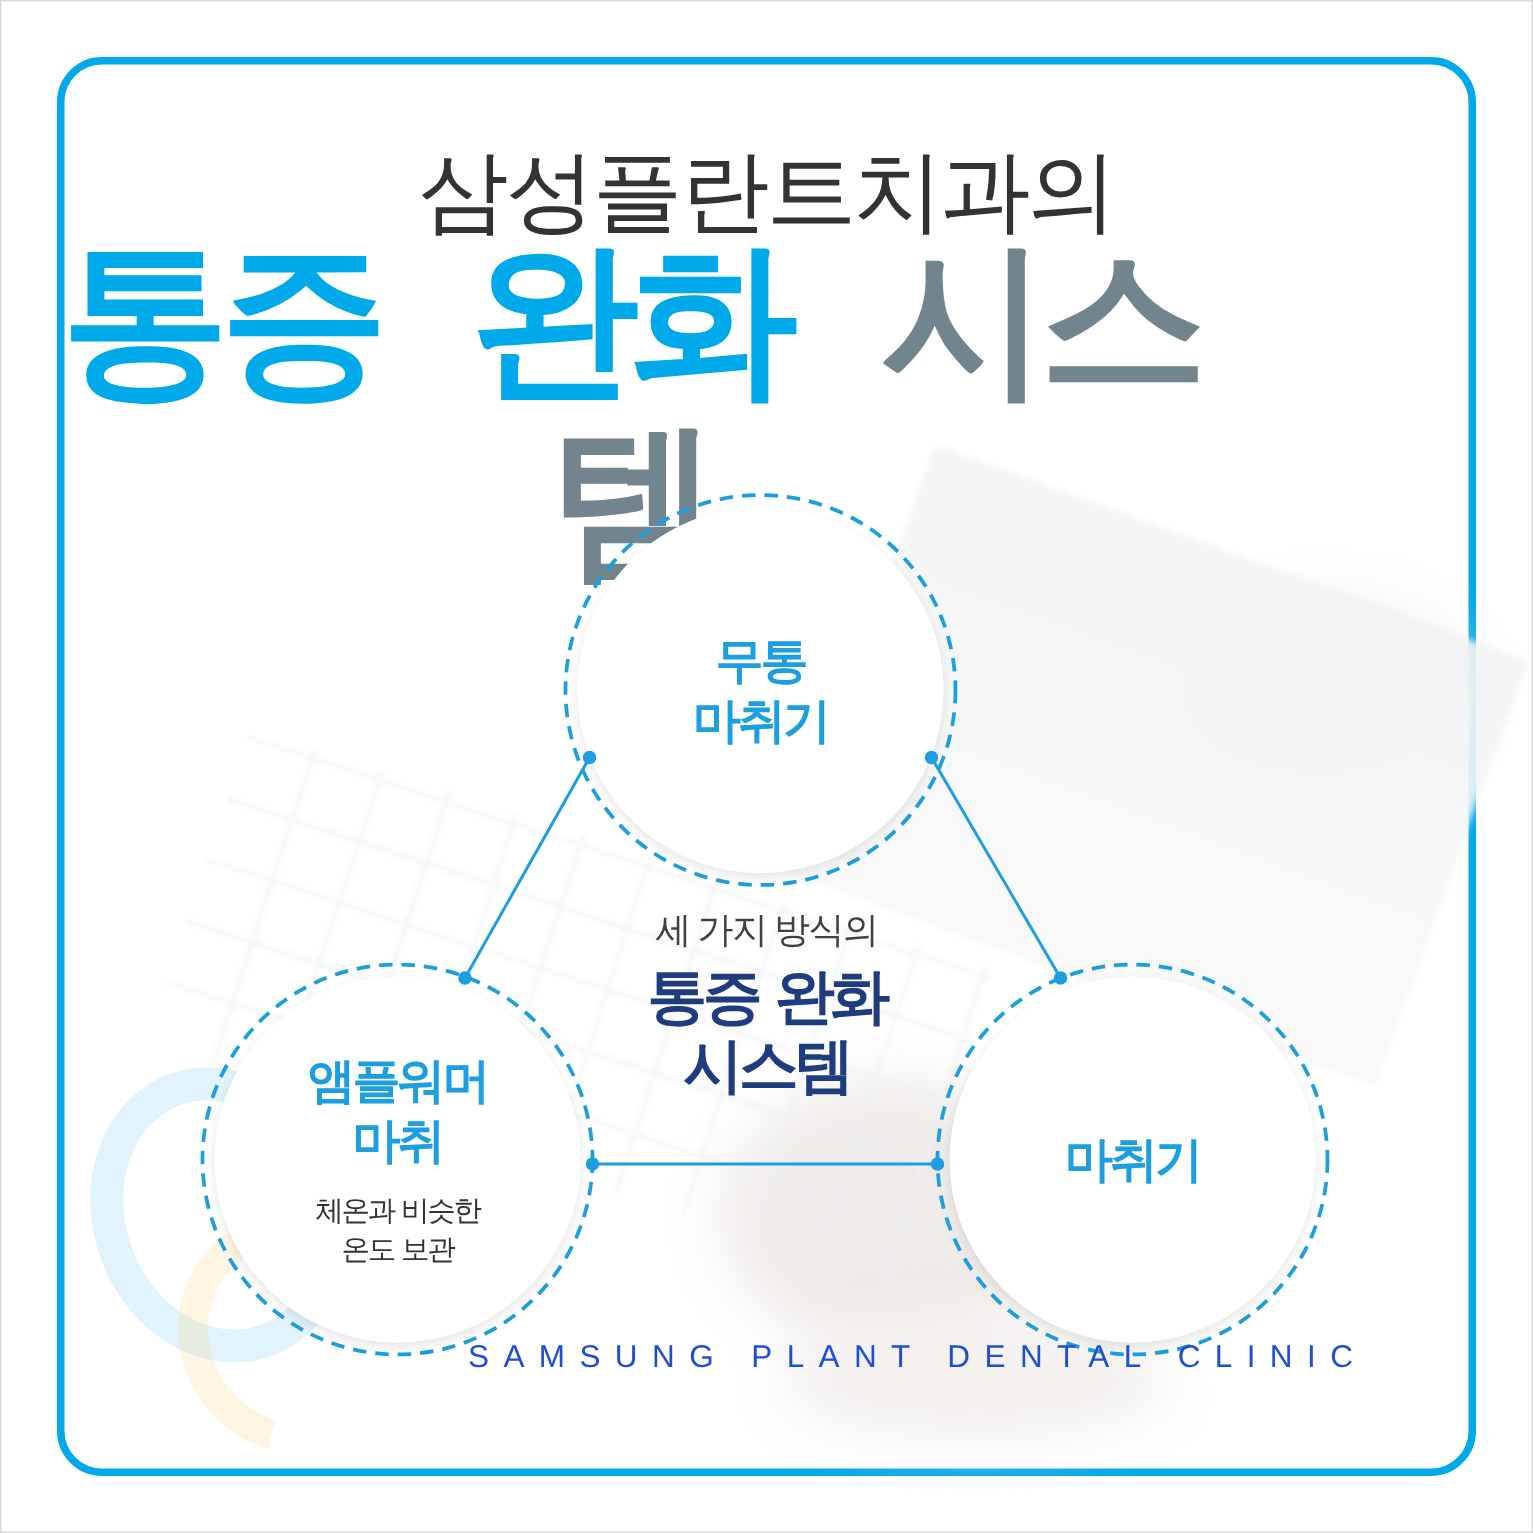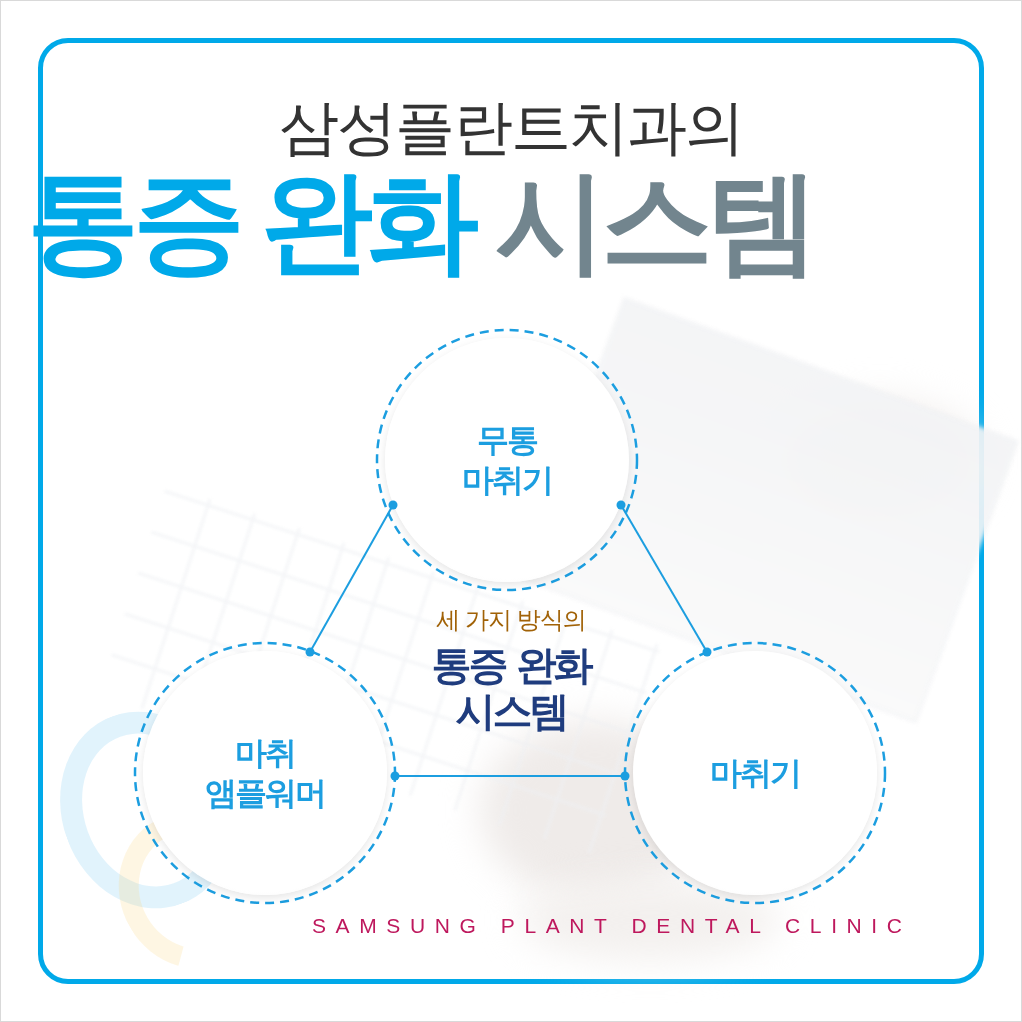--- a/index.html
+++ b/index.html
@@ -43,21 +43,21 @@
     border-right-color: transparent; border-bottom-color: transparent; transform: rotate(-30deg);
   }
 
   .subtitle {
     position: absolute; left: 0; width: 1022px; top: 88px; text-align: center;
     font-family: "DejaVu Serif", "Liberation Serif", serif;
     font-size: 60px; color: #333333; letter-spacing: -2px; font-weight: normal;
   }
   .headline {
     position: absolute; left: 0; width: 840px; top: 162px; text-align: center;
-    font-family: Liberation Serif, serif;
+    font-family: Liberation Mono, monospace;
     font-size: 112px; font-weight: 900; letter-spacing: -6px; line-height: 120px;
   }
   .headline .blue { color: #00a9e9; }
   .headline .gray { color: #72858e; }
 
   svg.connectors { position: absolute; left: 0; top: 0; width: 1022px; height: 1022px; pointer-events: none; }
 
   .circle {
     position: absolute; width: 244px; height: 244px; border-radius: 50%;
     background: radial-gradient(circle at 50% 45%, #ffffff 0%, #ffffff 72%, #f3f3f3 92%, #e8e8e8 100%);
@@ -67,30 +67,30 @@
   .circle .title {
     font-family: "DejaVu Sans", "Liberation Sans", sans-serif;
     color: #1c9ee0; font-weight: bold; font-size: 32px; line-height: 40px; letter-spacing: -2px;
   }
   .circle .desc {
     margin-top: 14px; font-size: 19px; line-height: 26px; color: #333333; letter-spacing: -1.5px;
   }
 
   .center-block { position: absolute; left: 380px; width: 262px; top: 604px; text-align: center; }
   .center-block .intro {
-    font-family: Liberation Sans, sans-serif; font-size: 24px; color: #a16207; letter-spacing: -1px;
+    font-family: Liberation Serif, serif; font-size: 24px; color: #404040; letter-spacing: -1px;
   }
   .center-block .main {
     margin-top: 6px; font-family: "DejaVu Sans", "Liberation Sans", sans-serif;
     font-weight: 900; font-size: 40px; line-height: 46px; color: #1f3c7e; letter-spacing: -3px;
   }
 
   .footer {
-    position: absolute; left: 312px; top: 914px; font-family: "Liberation Sans", "DejaVu Sans", sans-serif;
-    font-size: 21px; color: #be185d; letter-spacing: 9.6px; white-space: nowrap;
+    position: absolute; left: 312px; top: 893px; font-family: "Liberation Sans", "DejaVu Sans", sans-serif;
+    font-size: 21px; color: #1d4ed8; letter-spacing: 9.6px; white-space: nowrap;
   }
 </style>
 </head>
 <body>
 
 <div class="page-edge"></div>
 
 <div class="frame"></div>
 
 <div class="bg-photo">
@@ -125,22 +125,26 @@
 
 <div class="circle" style="left:385px;top:338px;">
   <div class="title">
     <div>무통</div>
     <div>마취기</div>
   </div>
 </div>
 
 <div class="circle" style="left:143px;top:651px;">
   <div class="title">
+    <div>앰플워머</div>
     <div>마취</div>
-    <div>앰플워머</div>
+  </div>
+  <div class="desc">
+    <div>체온과 비슷한</div>
+    <div>온도 보관</div>
   </div>
 </div>
 
 <div class="circle" style="left:633px;top:651px;">
   <div class="title">
     <div>마취기</div>
   </div>
 </div>
 
 <svg class="connectors" viewBox="0 0 1022 1022">

